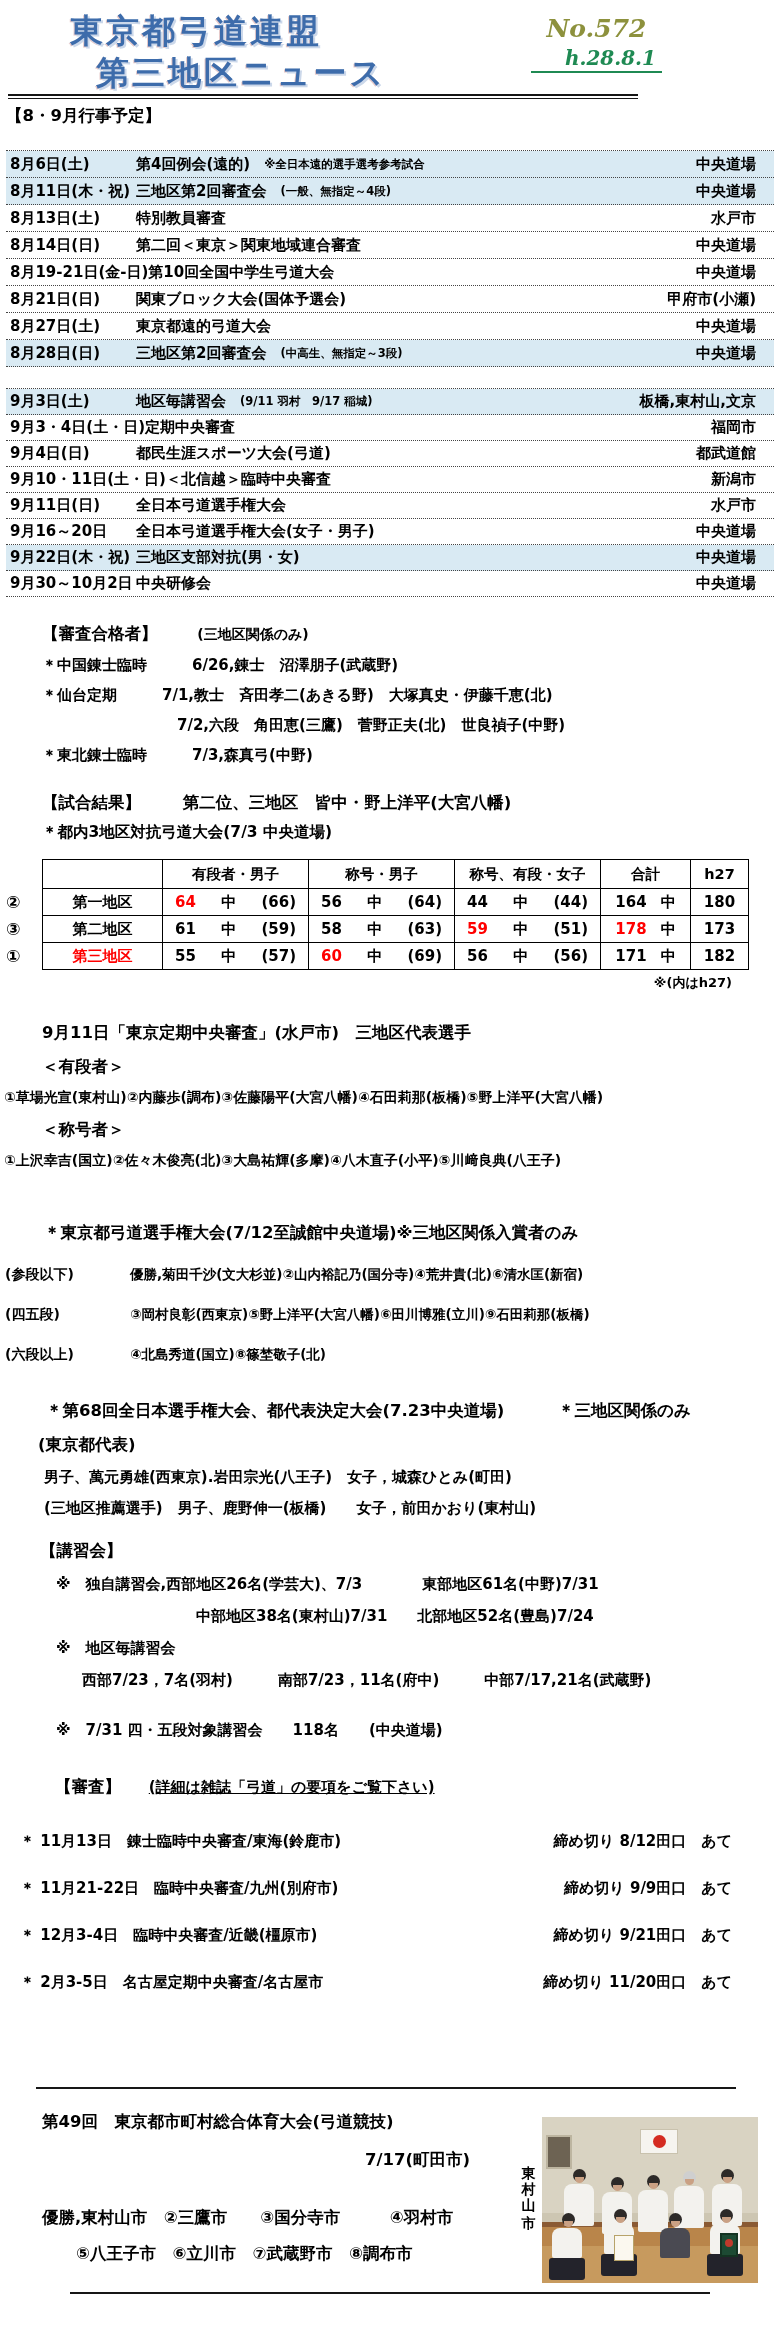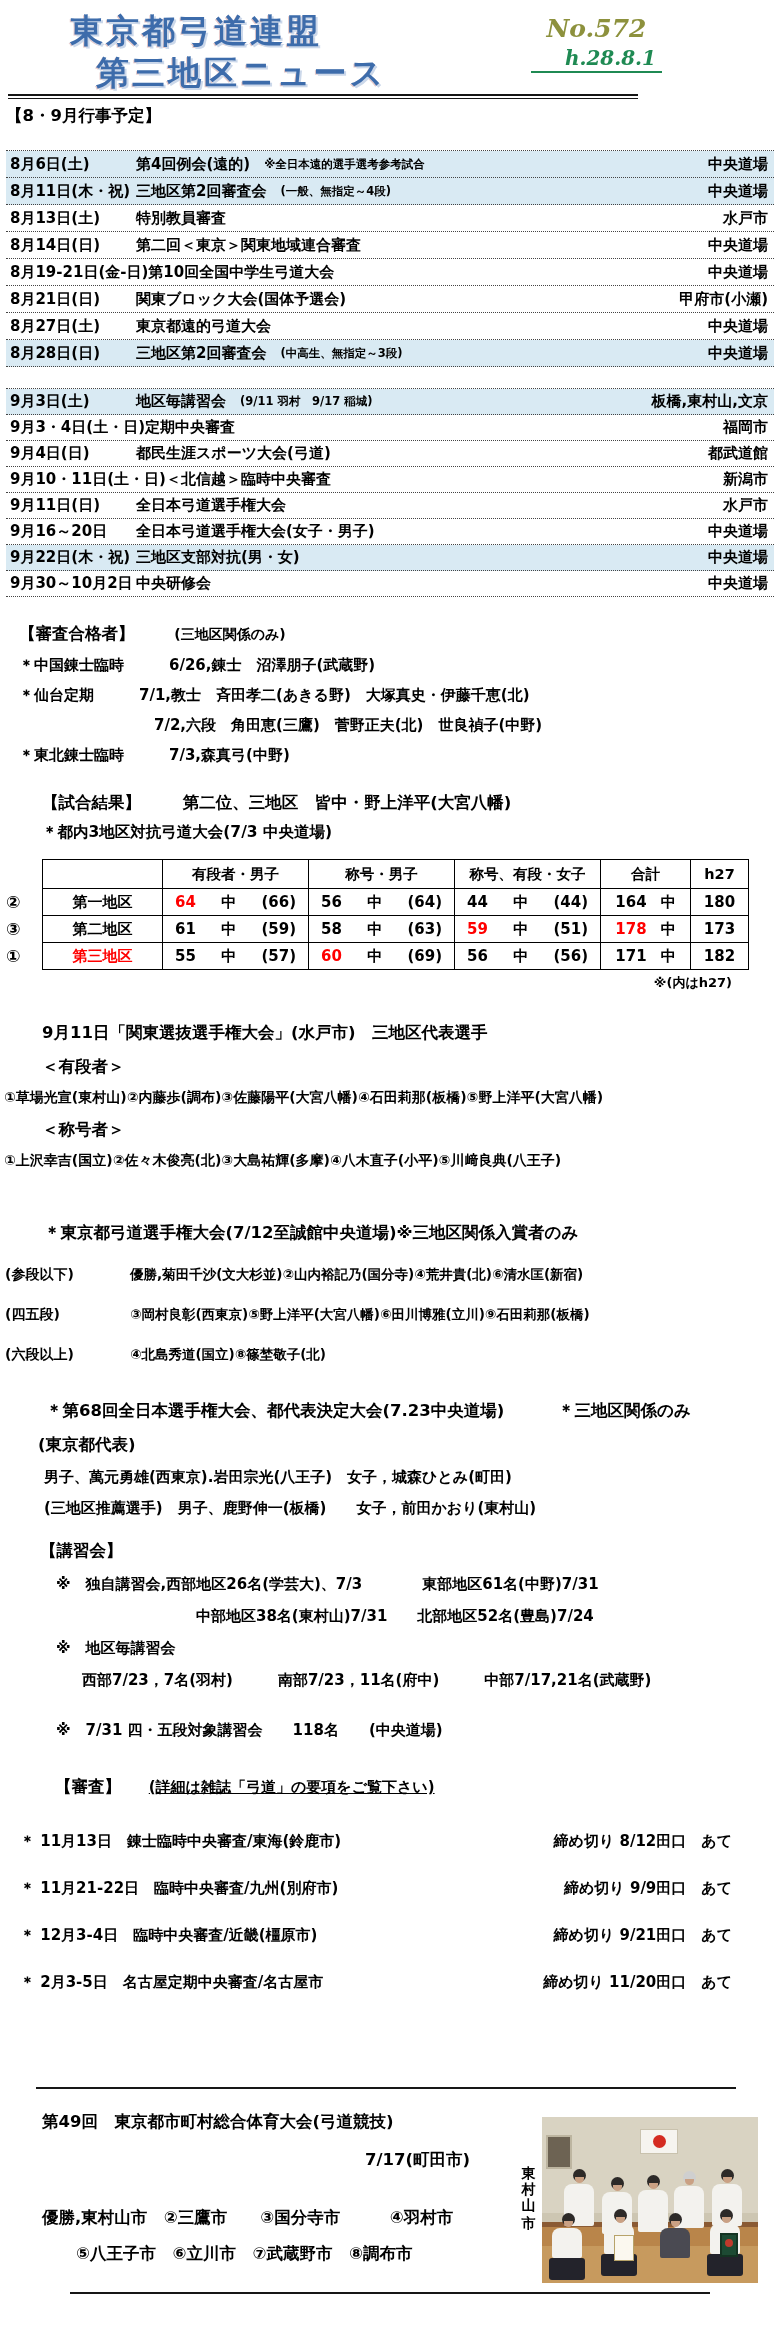--- a/index.html
+++ b/index.html
@@ -24,30 +24,30 @@
                border-top:2px solid #161616; border-bottom:1px solid #161616; }
   .sec-h { font-size:16.5px; font-weight:bold; }
   .events-h { margin:6px 0 0 6px; }
 
   
   .sched { margin:0 6px; }
   .sched-group { border-top:1px dotted #444; }
   .g1 { margin-top:23px; }
   .g2 { margin-top:21px; }
   .srow { display:flex; align-items:center; height:27px; border-bottom:1px dotted #444;
-          font-weight:bold; font-size:15px; padding:0 6px 0 4px; }
+          font-weight:bold; font-size:15px; padding:0 18px 0 4px; }
   .g2 .srow { height:26px; }
   .srow .date { flex:0 0 auto; min-width:126px; }
   .srow .event { margin-right:14px; white-space:nowrap; }
   .srow .note { font-size:11.5px; white-space:nowrap; }
   .srow .loc { margin-left:auto; white-space:nowrap; }
 
   
   .b15 { font-weight:bold; font-size:15px; }
-  .passers { margin-left:19px; }
+  .passers { margin-left:42px; }
   .passers-h { margin-top:26px; }
   .passers-h .sub { font-weight:bold; font-size:14px; margin-left:34px; }
   .pline { font-weight:bold; font-size:15px; margin-top:11px; line-height:19px; }
 
   .results-h { margin:27px 0 0 42px; }
   .results-h .rest { margin-left:36px; }
   .results-sub { margin:8px 0 0 42px; font-size:15.5px; }
 
   .results-wrap { display:flex; margin:16px 0 0 6px; }
   .ranks { width:36px; padding-top:29px; }
@@ -369,21 +369,21 @@
               <span>中</span>
             </div>
           </td>
       <td class="ch27">182</td>
     </tr>
   </tbody>
     </table>
 </div>
 <div class="res-note">※(内はh27)</div>
 
-<div class="sec-h senbatsu-title">9月11日「関東選抜選手権大会」(水戸市)　三地区代表選手</div>
+<div class="sec-h senbatsu-title">9月11日「東京定期中央審査」(水戸市)　三地区代表選手</div>
 <div>
     <div>
     <div class="sec-h glabel">＜有段者＞</div>
     <div class="gnames">①草場光宣(東村山)②内藤歩(調布)③佐藤陽平(大宮八幡)④石田莉那(板橋)⑤野上洋平(大宮八幡)</div>
   </div>
     <div>
     <div class="sec-h glabel">＜称号者＞</div>
     <div class="gnames">①上沢幸吉(国立)②佐々木俊亮(北)③大島祐輝(多摩)④八木直子(小平)⑤川﨑良典(八王子)</div>
   </div>
   </div>

